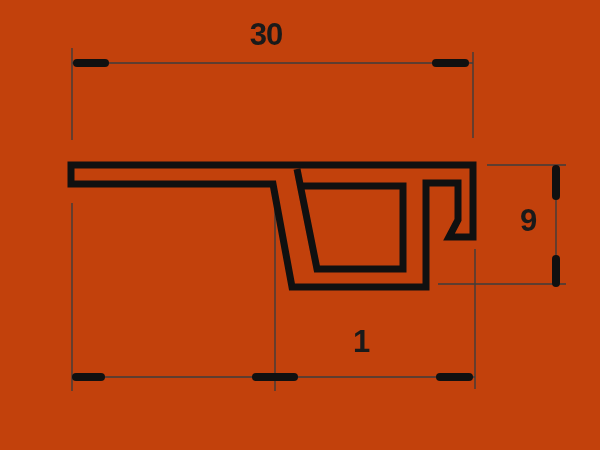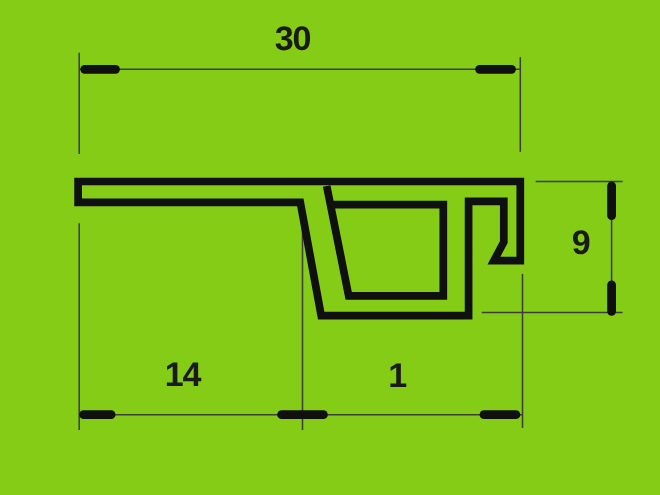--- a/index.html
+++ b/index.html
@@ -25,21 +25,21 @@
     font-weight: bold;
     font-size: 31px;
     letter-spacing: -1px;
     white-space: nowrap;
     user-select: none;
   }
 </style>
 </head>
 <body>
 
-<div class="canvas" style="background: #84cc16;">
+<div class="canvas" style="background: #c2410c;">
   <svg id="drawing-svg" width="600" height="450" viewBox="0 0 600 450">
       <line x1="72" y1="48" x2="72" y2="140" stroke="#3d3d3d" stroke-width="1.4"></line>
       <line x1="473" y1="52" x2="473" y2="138" stroke="#3d3d3d" stroke-width="1.4"></line>
       <line x1="72" y1="203" x2="72" y2="391" stroke="#3d3d3d" stroke-width="1.4"></line>
       <line x1="275" y1="203" x2="275" y2="391" stroke="#3d3d3d" stroke-width="1.4"></line>
       <line x1="475" y1="249" x2="475" y2="389" stroke="#3d3d3d" stroke-width="1.4"></line>
       <line x1="487" y1="165" x2="566" y2="165" stroke="#3d3d3d" stroke-width="1.4"></line>
       <line x1="438" y1="284" x2="566" y2="284" stroke="#3d3d3d" stroke-width="1.4"></line>
       <line x1="72" y1="63" x2="473" y2="63" stroke="#3d3d3d" stroke-width="1.4"></line>
       <line x1="72" y1="377" x2="475" y2="377" stroke="#3d3d3d" stroke-width="1.4"></line>
@@ -49,16 +49,15 @@
       <line x1="77" y1="63" x2="105" y2="63" stroke="#101010" stroke-width="8" stroke-linecap="round"></line>
       <line x1="436" y1="63" x2="465" y2="63" stroke="#101010" stroke-width="8" stroke-linecap="round"></line>
       <line x1="76" y1="377" x2="101" y2="377" stroke="#101010" stroke-width="8" stroke-linecap="round"></line>
       <line x1="256" y1="377" x2="294" y2="377" stroke="#101010" stroke-width="8" stroke-linecap="round"></line>
       <line x1="440" y1="377" x2="469" y2="377" stroke="#101010" stroke-width="8" stroke-linecap="round"></line>
       <line x1="556" y1="169" x2="556" y2="196" stroke="#101010" stroke-width="8" stroke-linecap="round"></line>
       <line x1="556" y1="259" x2="556" y2="283" stroke="#101010" stroke-width="8" stroke-linecap="round"></line>
     </svg>
 
   <div class="dim-label" style="left: 266px; top: 35px; color: rgb(26, 26, 26);">30</div>
-  <div class="dim-label" style="left: 166px; top: 341px; color: rgb(26, 26, 26);">14</div>
   <div class="dim-label" style="left: 361px; top: 342px; color: rgb(26, 26, 26);">1</div>
   <div class="dim-label" style="left: 528px; top: 221px; color: rgb(26, 26, 26);">9</div>
 </div>
 
 </body></html>

